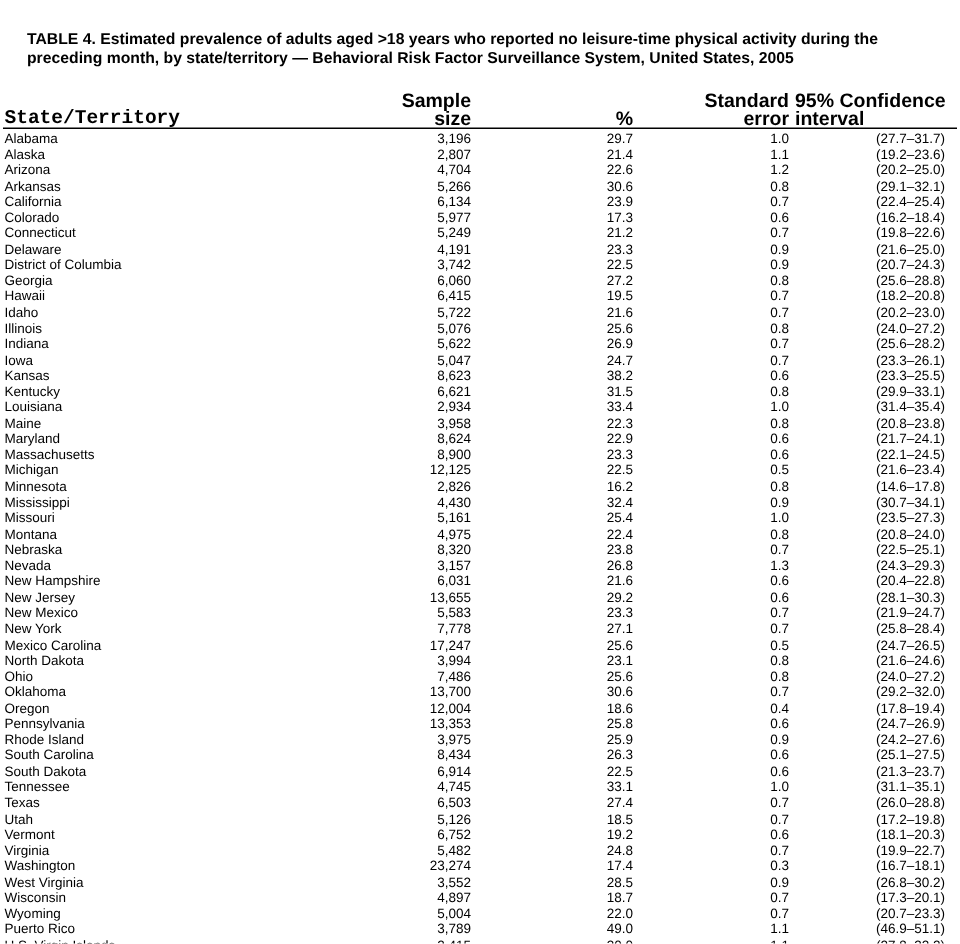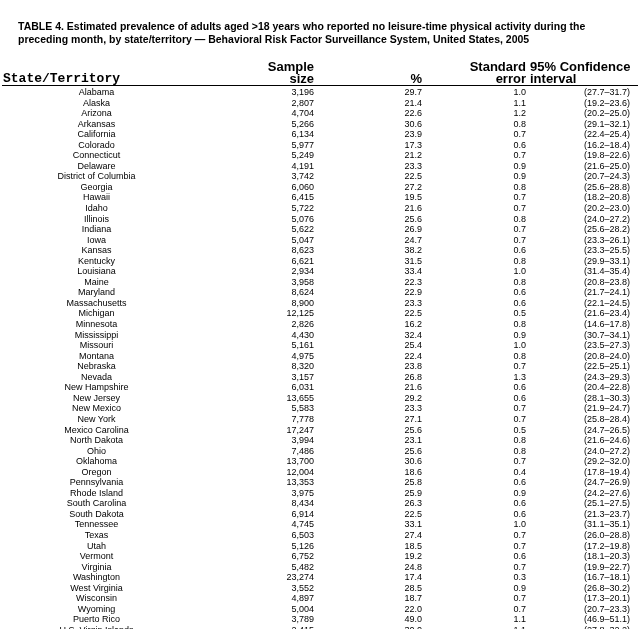--- a/index.html
+++ b/index.html
@@ -62,21 +62,21 @@
     border-bottom: 1px solid #000;
     padding-bottom: 1px;
   }
   tbody td {
     font-size: 9px;
     line-height: 10.55px;
     padding: 0 4px 0 0;
     white-space: nowrap;
   }
   tbody td.state {
-    text-align: center;
+    text-align: left;
     padding-left: 1px;
     padding-right: 0;
   }
   tbody td.num {
     text-align: right;
   }
   tbody td.ci {
     text-align: right;
     padding-right: 8px;
   }

